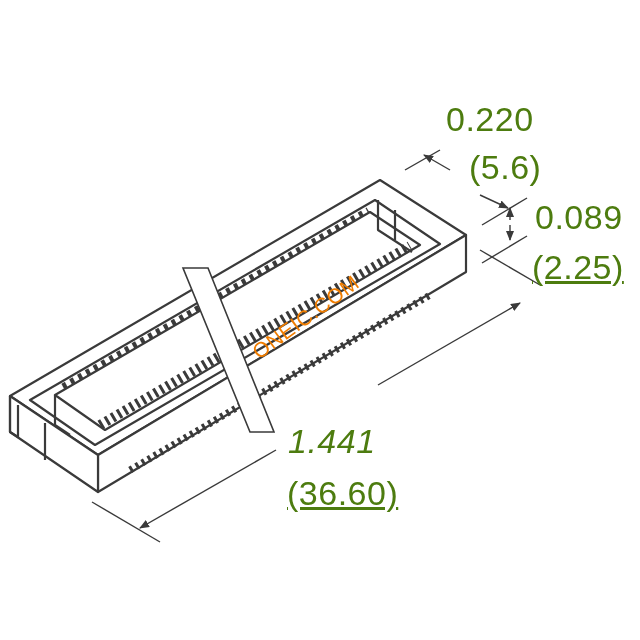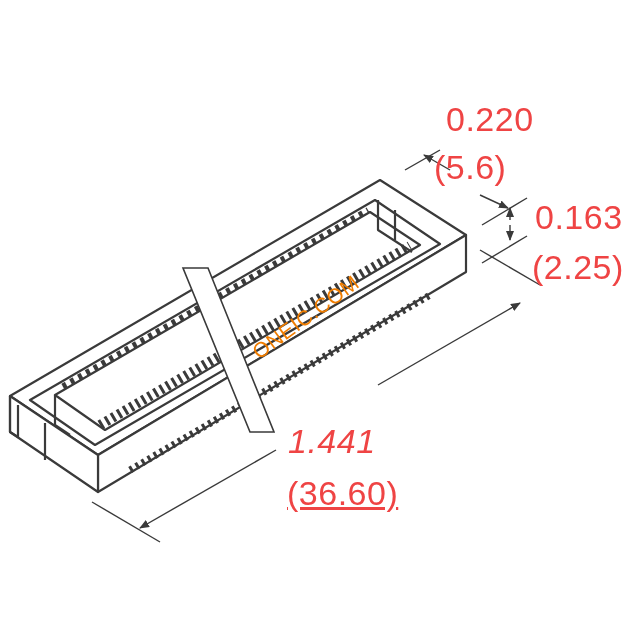--- a/index.html
+++ b/index.html
@@ -1,18 +1,18 @@
 <!DOCTYPE html>
 <html><head>
   <meta charset="utf-8">
   <style>
     html, body { margin: 0; padding: 0; background: #ffffff; }
     body { width: 640px; height: 640px; position: relative; overflow: hidden; font-family: "Liberation Sans", sans-serif; }
     #drawing { position: absolute; left: 0; top: 0; width: 640px; height: 640px; }
-    .dim-label { position: absolute; color: #ef4444; font-family: "Liberation Sans", sans-serif; font-size: 34px; line-height: 1; letter-spacing: 0.5px; white-space: nowrap; }
+    .dim-label { position: absolute; color: #4d7c0f; font-family: "Liberation Sans", sans-serif; font-size: 34px; line-height: 1; letter-spacing: 0.5px; white-space: nowrap; }
     .watermark { position: absolute; color: #f07d00; font-family: "Liberation Sans", sans-serif; font-size: 21px; transform-origin: left bottom; transform: rotate(-36deg); white-space: nowrap; letter-spacing: 0.5px; }
   </style>
 </head>
 <body>
 
 <svg id="drawing" viewBox="0 0 640 640" xmlns="http://www.w3.org/2000/svg">
   <defs>
     <pattern id="pinsTop" patternUnits="userSpaceOnUse" width="9" height="9" patternTransform="rotate(-28)">
       <rect x="0" y="0" width="4" height="9" fill="#3a3a3a"></rect>
     </pattern>
@@ -69,19 +69,19 @@
     <line x1="510" y1="225" x2="510" y2="240" marker-end="url(#arrow)"></line>
 
     <line x1="480" y1="250" x2="540" y2="285"></line>
     <line x1="92" y1="502" x2="160" y2="542"></line>
     <line x1="276" y1="450" x2="140" y2="528" marker-end="url(#arrow)"></line>
     <line x1="378" y1="385" x2="520" y2="303" marker-end="url(#arrow)"></line>
   </g>
 </svg>
 
 <div class="dim-label" style="left:446px; top:102px;">0.220</div>
-<div class="dim-label" style="left:434px; top:150px;">(5.6)</div>
-<div class="dim-label" style="left:535px; top:200px;">0.163</div>
-<div class="dim-label" style="left:532px; top:250px;">(2.25)</div>
+<div class="dim-label" style="left:469px; top:150px;">(5.6)</div>
+<div class="dim-label" style="left:535px; top:200px;">0.089</div>
+<div class="dim-label" style="left:532px; top:250px;text-decoration:underline;">(2.25)</div>
 <div class="dim-label" style="left:288px; top:424px;font-style:italic;">1.441</div>
 <div class="dim-label" style="left:287px; top:476px;text-decoration:underline;">(36.60)</div>
 
 <div class="watermark" style="left:262px; top:340px;">ONEIC.COM</div>
 
 </body></html>

